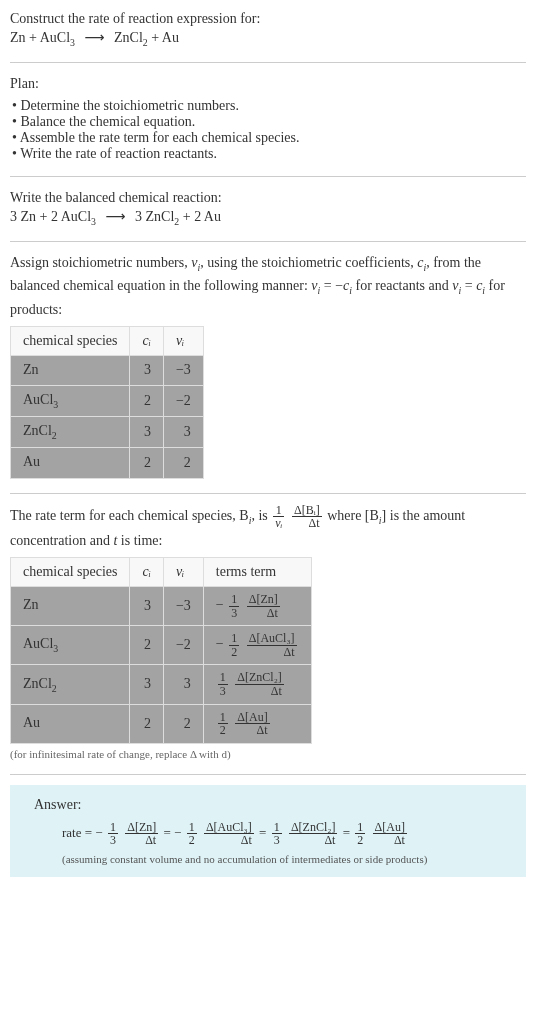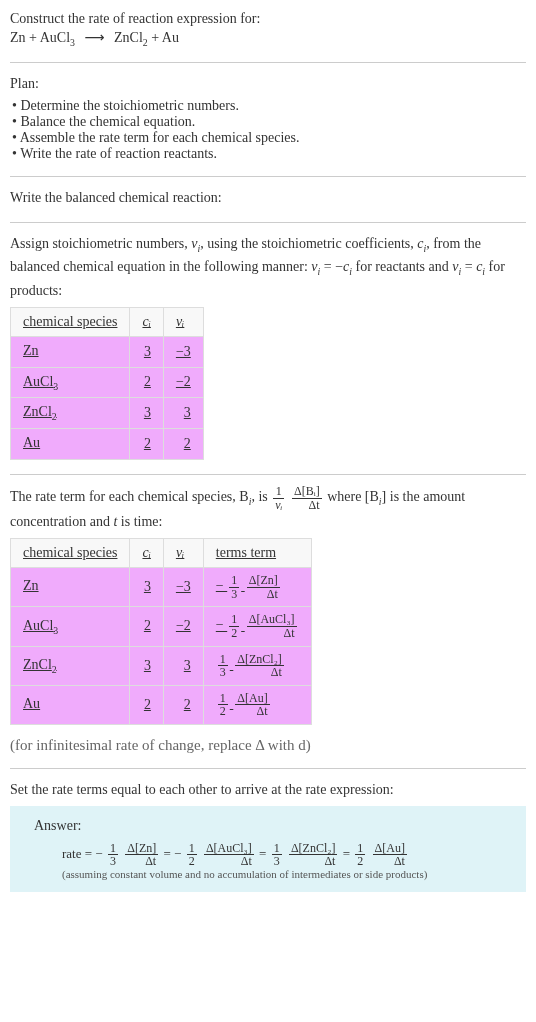--- a/index.html
+++ b/index.html
@@ -5,32 +5,32 @@
 * { margin: 0; padding: 0; box-sizing: border-box; }
 body { font-family: Georgia, 'Times New Roman', serif; font-size: 14px; color: #333; background: #fff; width: 536px; padding: 8px 10px; }
 .section { margin-bottom: 14px; }
 .hr { border: none; border-top: 1px solid #ccc; margin: 10px 0; }
 .eq { font-family: Georgia, serif; margin-top: 0; }
 .arrow { display: inline-block; margin: 0 6px; }
 .sub { font-size: 0.7em; vertical-align: sub; }
 ul.plan { list-style: none; padding-left: 2px; margin-top: 4px; }
 ul.plan li::before { content: "• "; }
 .para { line-height: 1.5; }
-table.tb { border-collapse: collapse; margin-top: 6px; background: #f0abfc; text-decoration: underline; }
+table.tb { border-collapse: collapse; margin-top: 6px; background: #a3a3a3; }
 table.tb th, table.tb td { border: 1px solid #ddd; padding: 6px 12px; text-align: left; font-weight: normal; }
 table.tb th { background: #f8f8f8; }
 table.tb td.n { text-align: right; }
 .frac { display: inline-block; vertical-align: middle; text-align: center; font-size: 12px; line-height: 1.05; margin: 0 2px; }
 .frac .num { display: block; border-bottom: 1px solid #333; padding: 0 2px; }
 .frac .den { display: block; padding: 0 2px; }
-.small-note { font-size: 15px; color: #666; margin-top: 12px; }
+.small-note { font-size: 11px; color: #666; margin-top: 4px; }
 .answer-box { background: #dff3f7; padding: 12px 24px; margin-top: 6px; }
 .answer-box .ans-title { margin-bottom: 8px; }
 .answer-box .ans-rate { padding-left: 28px; font-size: 13px; }
-.answer-box .assume { font-size: 11px; color: #555; padding-left: 28px; margin-top: 0; }
+.answer-box .assume { font-size: 11px; color: #555; padding-left: 28px; margin-top: 6px; }
 .it { font-style: italic; }
 .delta { font-family: Georgia, serif; text-align: right; }
 </style>
 </head>
 <body>
 
 <div class="section">
   <div class="para">Construct the rate of reaction expression for:</div>
   <div class="eq">
     <span>Zn</span>
@@ -52,20 +52,29 @@
     <li>Balance the chemical equation.</li>
     <li>Assemble the rate term for each chemical species.</li>
     <li>Write the rate of reaction reactants.</li>
   </ul>
 </div>
 
 <hr class="hr">
 
 <div class="section">
   <div class="para">Write the balanced chemical reaction:</div>
+  <div class="eq">
+    <span>3</span> <span>Zn</span>
+    <span> + </span>
+    <span>2</span> <span><span>AuCl</span><span class="sub">3</span></span>
+    <span class="arrow">⟶</span>
+    <span>3</span> <span><span>ZnCl</span><span class="sub">2</span></span>
+    <span> + </span>
+    <span>2</span> <span>Au</span>
+  </div>
 </div>
 
 <hr class="hr">
 
 <div class="section">
   <div class="para">
     <span>Assign stoichiometric numbers, </span><span class="it"><span>ν</span><span class="sub">i</span></span><span>, using the stoichiometric coefficients, </span><span class="it"><span>c</span><span class="sub">i</span></span><span>, from the balanced chemical equation in the following manner: </span><span class="it"><span>ν</span><span class="sub">i</span></span><span> = −</span><span class="it"><span>c</span><span class="sub">i</span></span><span> for reactants and </span><span class="it"><span>ν</span><span class="sub">i</span></span><span> = </span><span class="it"><span>c</span><span class="sub">i</span></span><span> for products:</span>
   </div>
   <table class="tb">
     <tbody>
@@ -140,21 +149,20 @@
       <td><span></span><span class="frac"><span class="num">1</span><span class="den">2</span></span> <span class="frac"><span class="num delta">Δ[Au]</span><span class="den delta">Δt</span></span></td>
     </tr>
   </tbody>
     </table>
   <div class="small-note">(for infinitesimal rate of change, replace Δ with d)</div>
 </div>
 
 <hr class="hr">
 
 <div class="section">
-  <div class="para">Set the rate terms equal to each other to arrive at the rate expression:</div>
   <div class="answer-box">
     <div class="ans-title">Answer:</div>
     <div class="ans-rate">
       <span>rate</span>
       <span> = </span>
       <span>− </span><span class="frac"><span class="num">1</span><span class="den">3</span></span> <span class="frac"><span class="num delta">Δ[Zn]</span><span class="den delta">Δt</span></span>
       <span> = </span>
       <span>− </span><span class="frac"><span class="num">1</span><span class="den">2</span></span> <span class="frac"><span class="num delta">Δ[AuCl₃]</span><span class="den delta">Δt</span></span>
       <span> = </span>
       <span></span><span class="frac"><span class="num">1</span><span class="den">3</span></span> <span class="frac"><span class="num delta">Δ[ZnCl₂]</span><span class="den delta">Δt</span></span>

